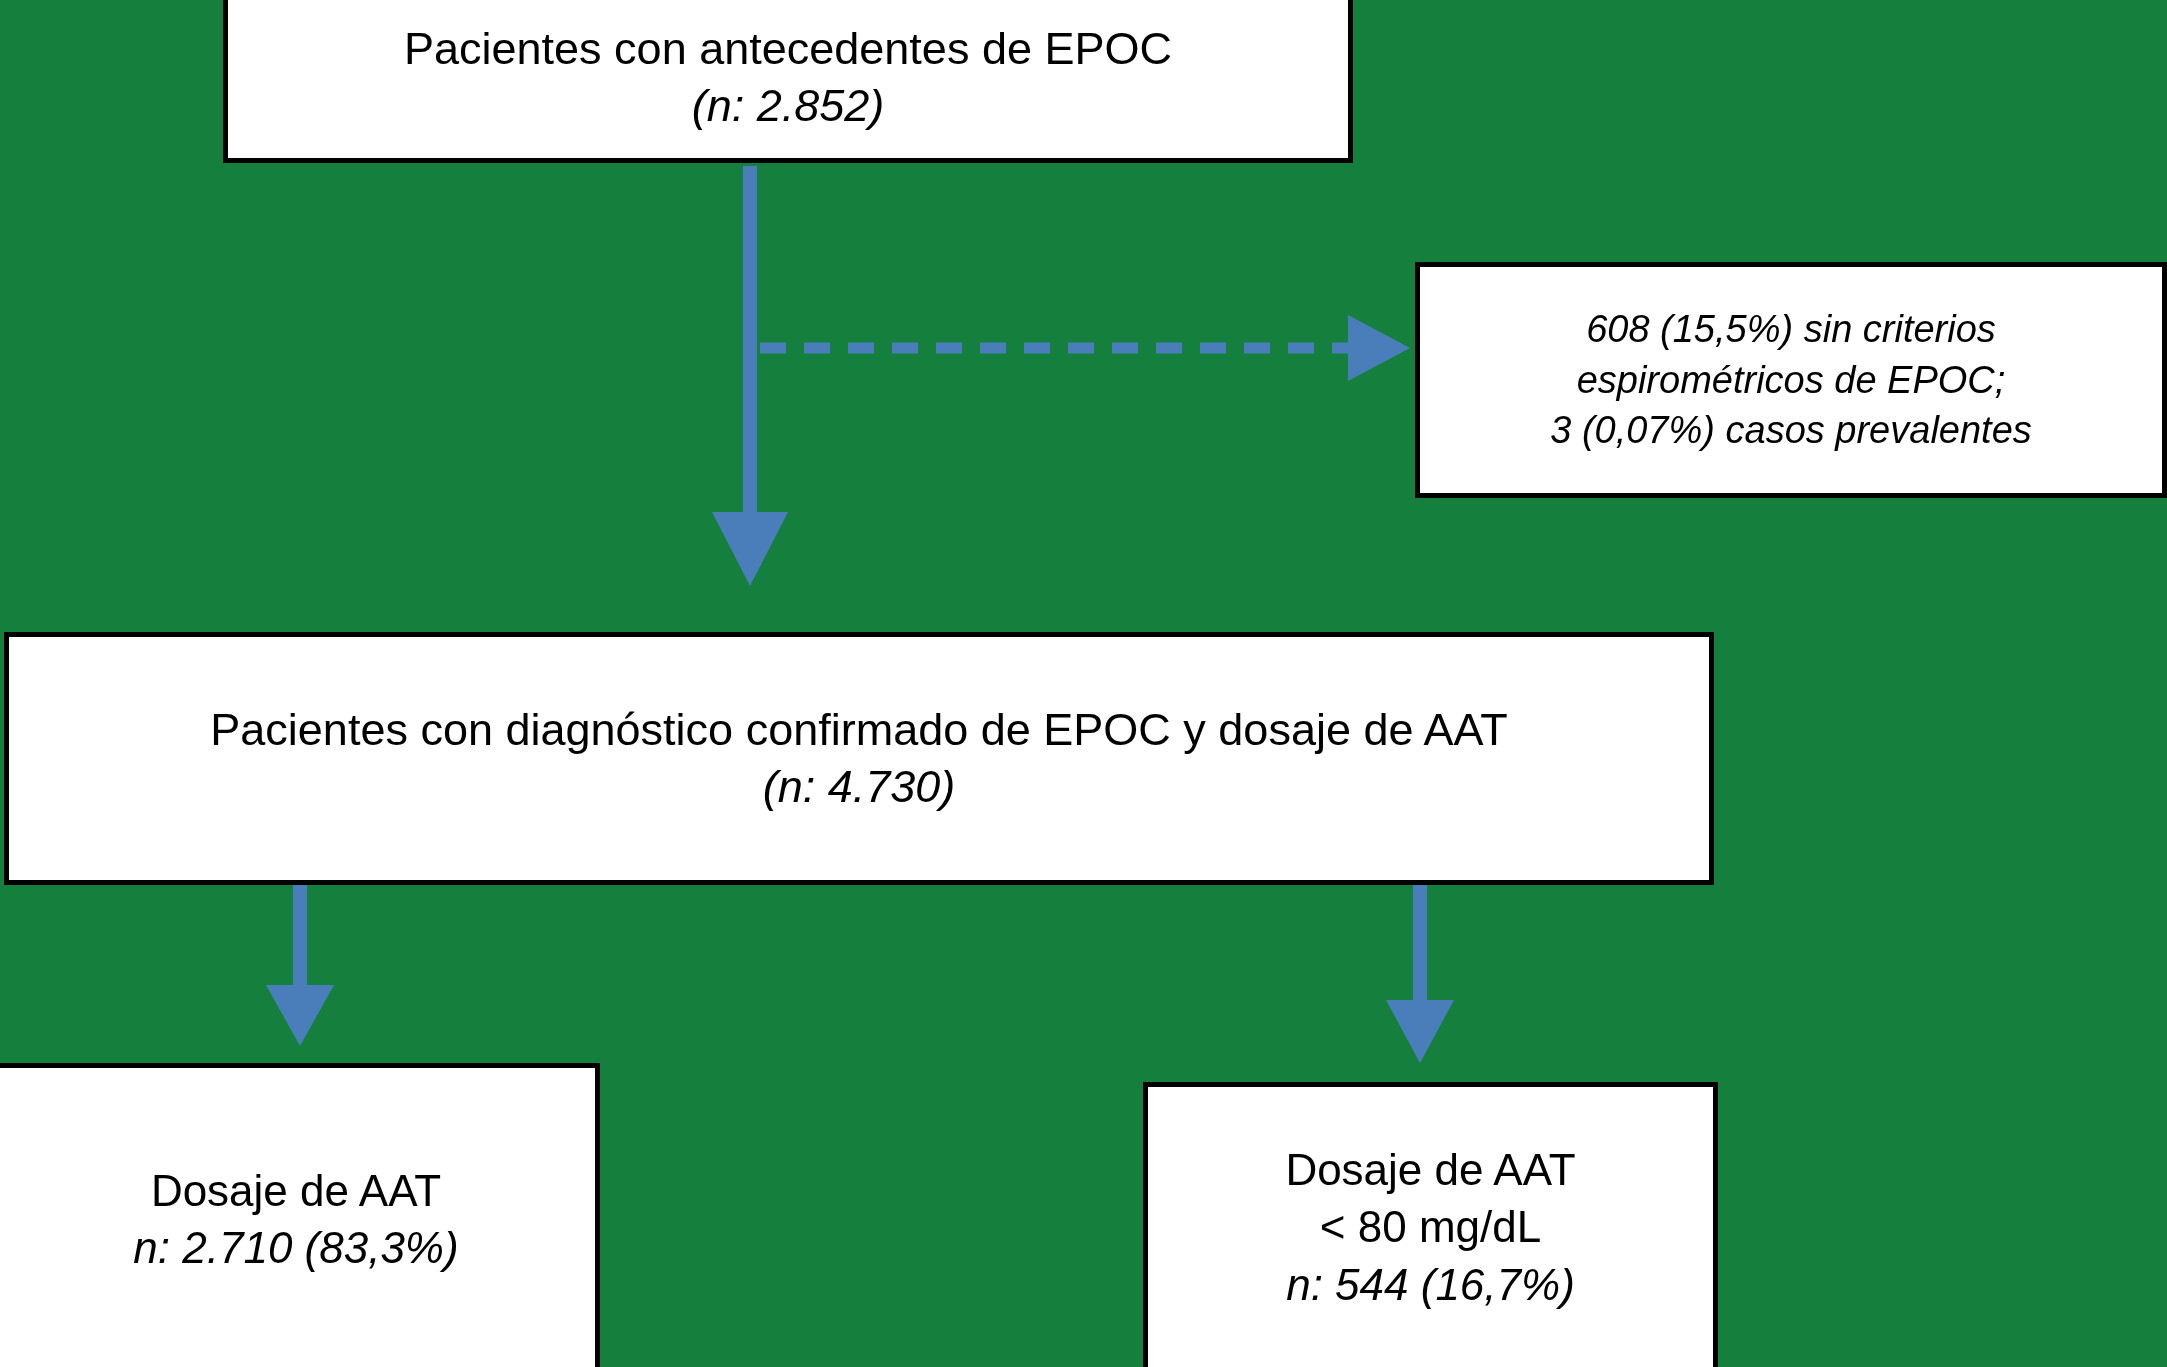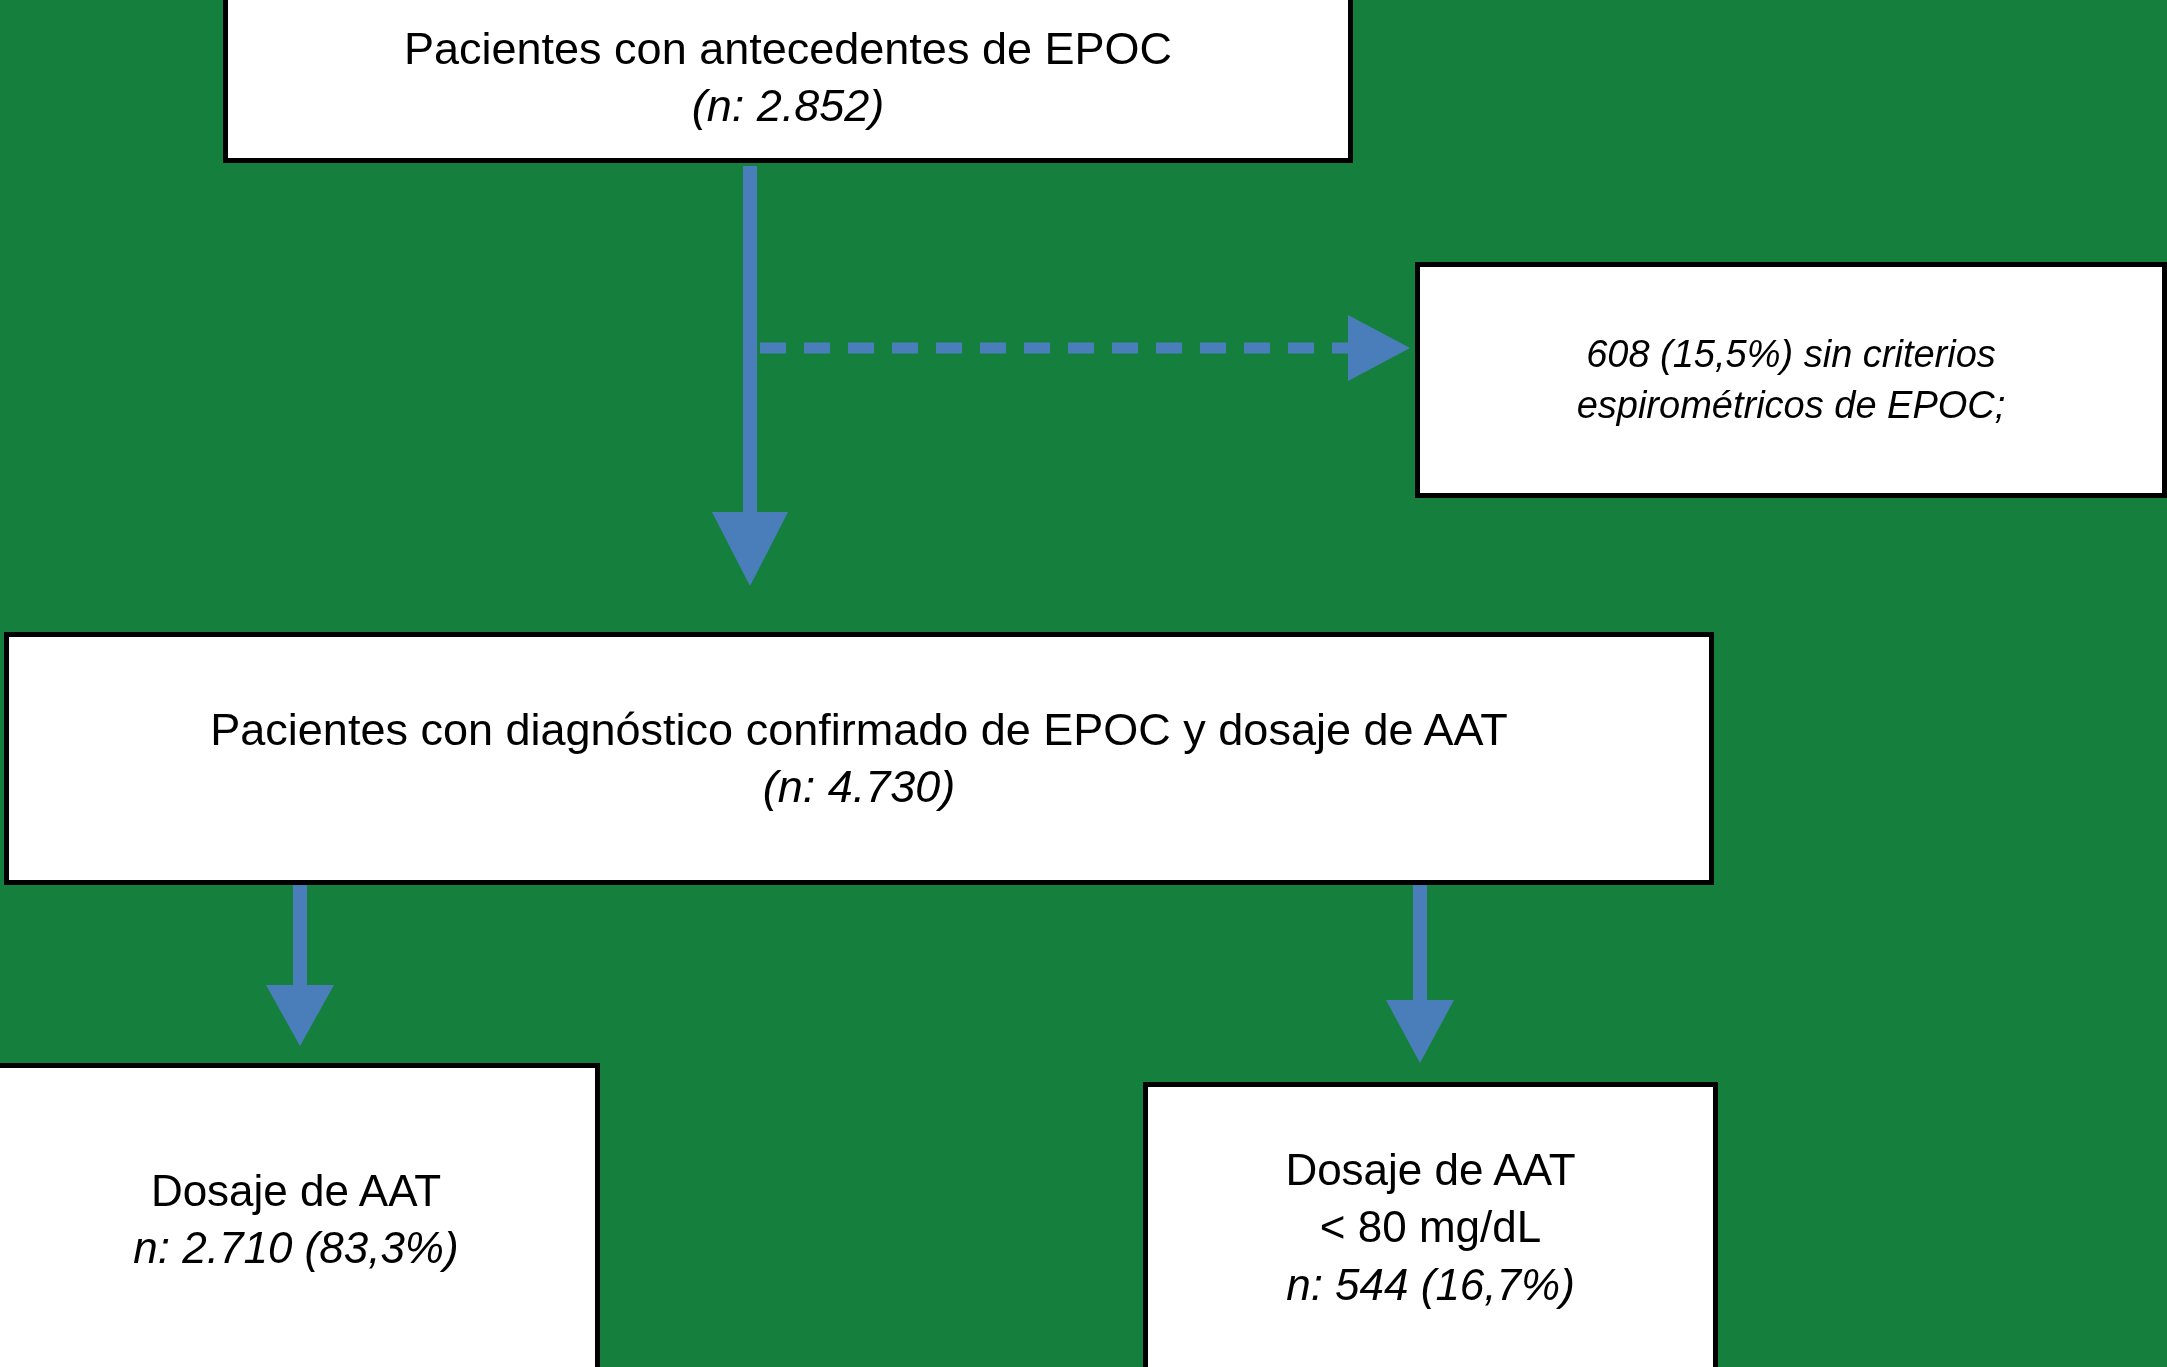--- a/index.html
+++ b/index.html
@@ -105,20 +105,21 @@
   </svg>
 
   <div class="node" id="node-cohort">
     <span class="line">Pacientes con antecedentes de EPOC</span>
     <span class="line italic">(n: 2.852)</span>
   </div>
 
   <div class="node" id="node-excluded">
     <span class="line italic">608 (15,5%) sin criterios</span>
     <span class="line italic">espirométricos de EPOC;</span>
+    <span class="line italic">3 (0,07%) casos prevalentes</span>
   </div>
 
   <div class="node" id="node-confirmed">
     <span class="line">Pacientes con diagnóstico confirmado de EPOC y dosaje de AAT</span>
     <span class="line italic">(n: 4.730)</span>
   </div>
 
   <div class="node" id="node-high">
     <span class="line">Dosaje de AAT</span>
     <span class="line italic">n: 2.710 (83,3%)</span>

